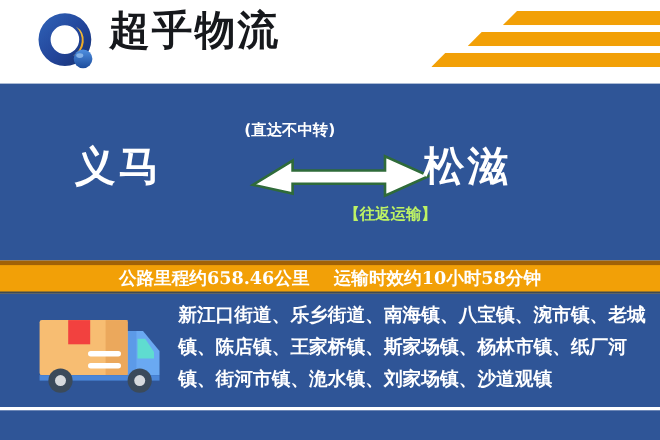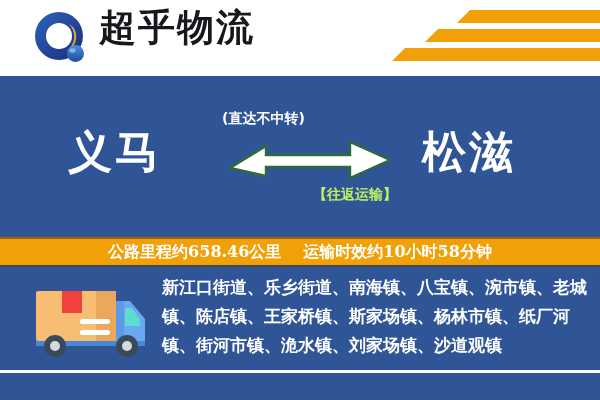--- a/index.html
+++ b/index.html
@@ -73,29 +73,29 @@
   .route {
     position: absolute;
     left: 0; top: 76px;
     width: 600px; height: 161px;
     background: #2f5597;
   }
   .city {
     position: absolute;
     top: 126px;
     font-family: "DejaVu Sans", sans-serif;
-    font-size: 44px;
+    font-size: 37px;
     font-weight: bold;
     color: #ffffff;
     letter-spacing: 3px;
     white-space: nowrap;
     line-height: 52px;
   }
   .city-from { left: 68px; top: 50px; }
-  .city-to   { left: 385px; top: 50px; margin-left: 37px; }
+  .city-to   { left: 385px; top: 50px; }
 
   .mid {
     position: absolute;
     left: 222px; top: 34px;
     width: 175px; height: 112px;
   }
   .note-top {
     position: absolute;
     left: 0; top: 0;
     width: 175px;
@@ -121,21 +121,21 @@
     color: #bef264;
     white-space: nowrap;
   }
 
   
   .infobar {
     position: absolute;
     left: 0; top: 237px;
     width: 600px; height: 30px;
     background: #f2a007;
-    border-top: 2px solid #a16207;
+    border-top: 4px solid #a16207;
     border-bottom: 2px solid #3f4a52;
     box-sizing: border-box;
     display: flex;
     align-items: center;
     justify-content: center;
     gap: 22px;
   }
   .infobar span {
     font-family: "DejaVu Serif", serif;
     font-size: 16px;

